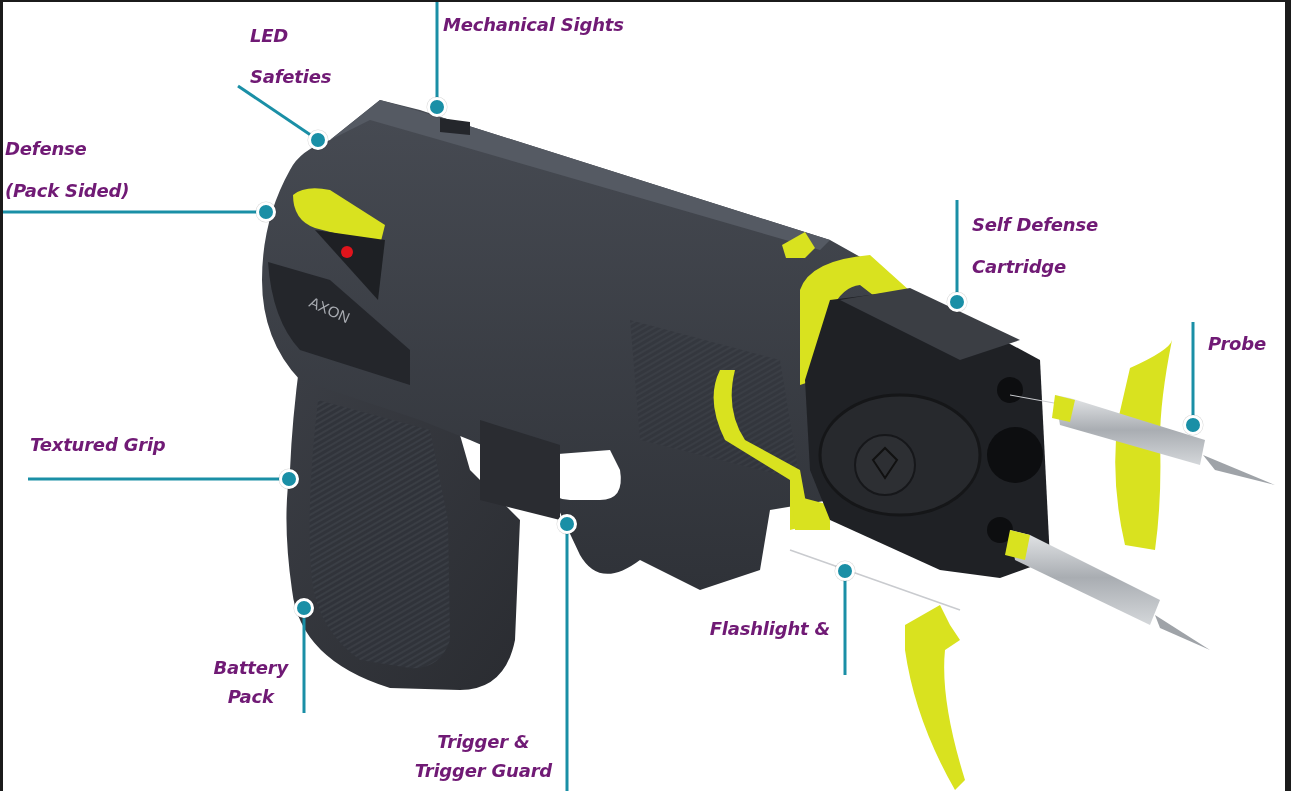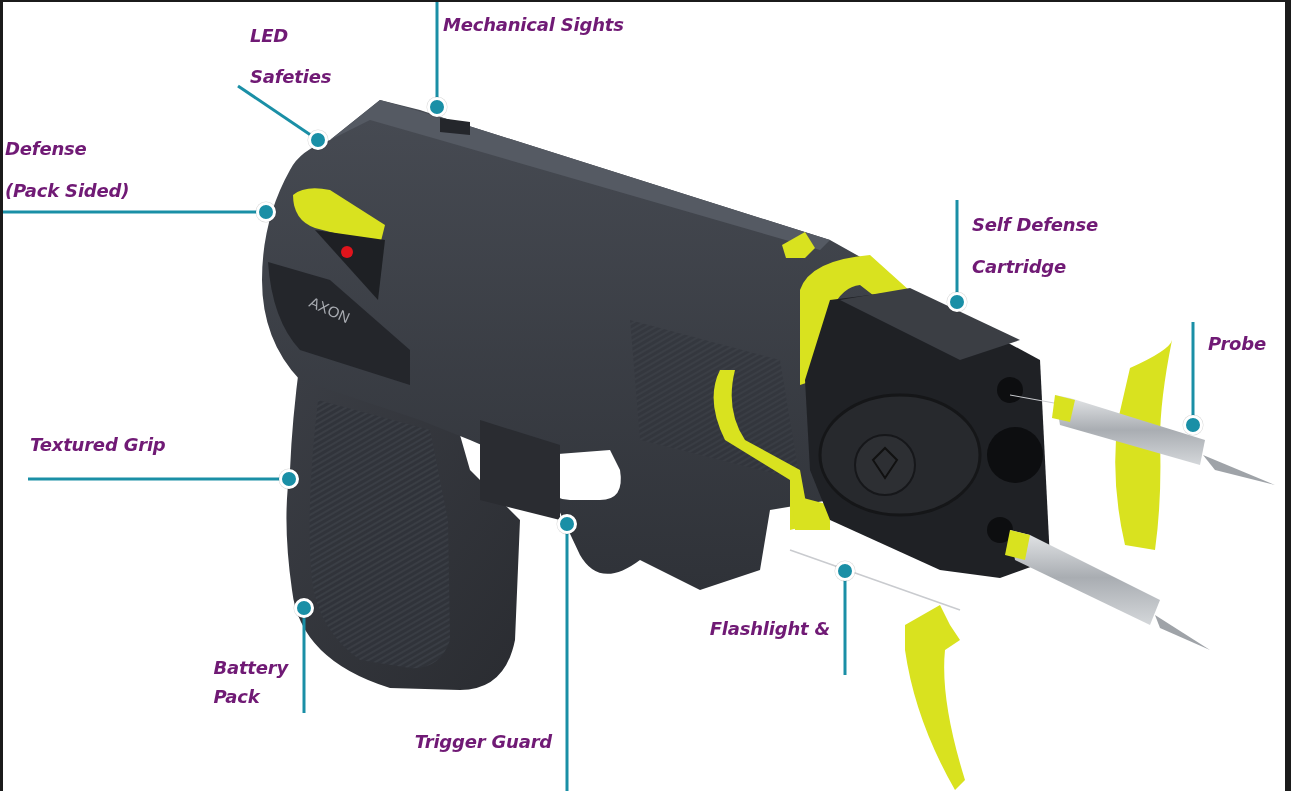--- a/index.html
+++ b/index.html
@@ -11,21 +11,21 @@
   .canvas {
     position: absolute; left: 3px; top: 2px; width: 1282px; height: 789px;
     background: #ffffff; overflow: hidden;
   }
   .art { position: absolute; left: -3px; top: -2px; width: 1291px; height: 791px; }
   .label {
     position: absolute; color: #701a75; font-weight: bold; font-size: 18px;
     line-height: 29px; white-space: nowrap; letter-spacing: -0.2px; font-style: italic;
   }
   .label .ln { display: block; }
-  .right { text-align: left; }
+  .right { text-align: center; }
   .dot {
     position: absolute; width: 20px; height: 20px; border-radius: 50%;
     background: var(--teal); border: 3px solid #ffffff; box-sizing: border-box;
     box-shadow: 0 0 0 0.5px rgba(0,0,0,0.15);
     transform: translate(-50%, -50%);
   }
 </style>
 </head>
 <body>
 
@@ -154,18 +154,19 @@
     <span class="ln">Probe</span>
   </div>
   <div class="label" style="left:27px; top:428px;">
     <span class="ln">Textured Grip</span>
   </div>
   <div class="label right" style="right:997px; top:651px;">
     <span class="ln">Battery</span>
     <span class="ln">Pack</span>
   </div>
   <div class="label right" style="right:733px; top:725px;">
+    <span class="ln">Trigger &amp;</span>
     <span class="ln">Trigger Guard</span>
   </div>
   <div class="label right" style="right:455px; top:612px;">
     <span class="ln">Flashlight &amp;</span>
   </div>
 </div>
 
 </body></html>

